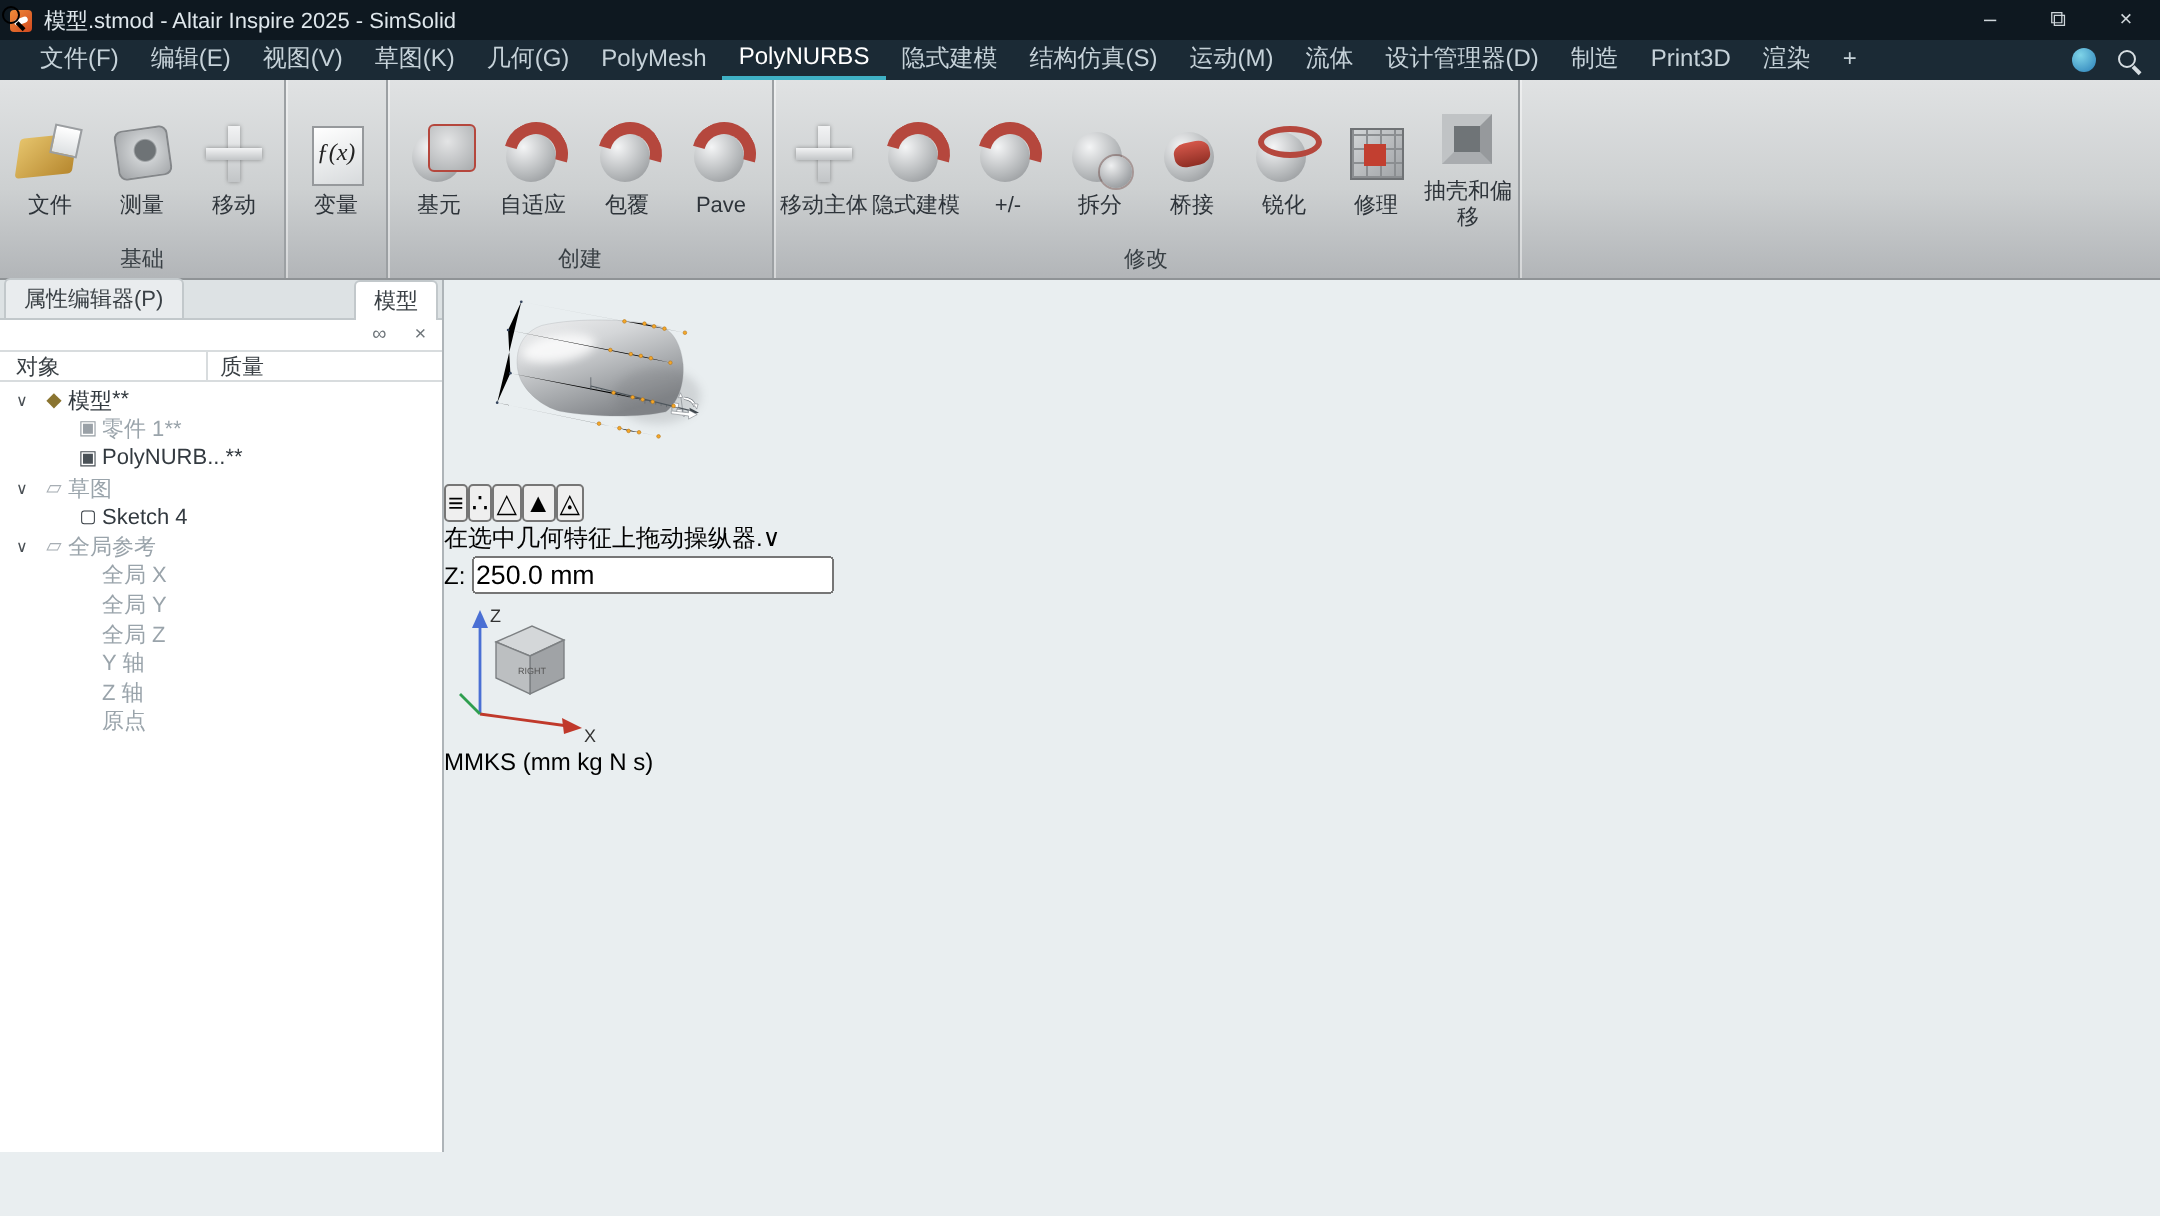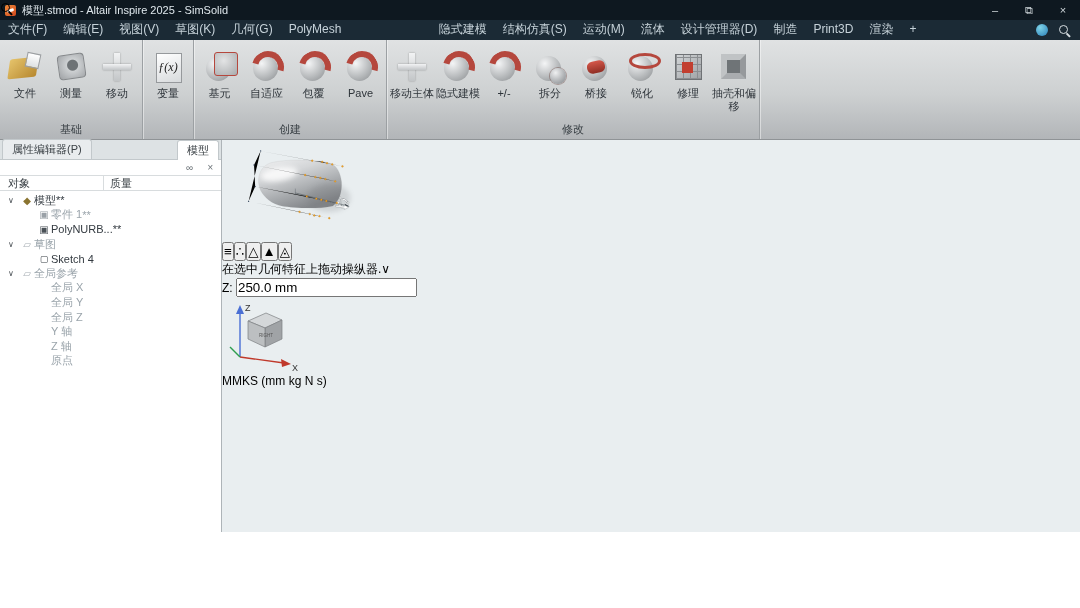--- a/index.html
+++ b/index.html
@@ -1,51 +1,51 @@
 <!DOCTYPE html>
 <html><head>
 <meta charset="utf-8">
 <style>
   * { margin:0; padding:0; box-sizing:border-box; }
   html,body { width:1080px; height:608px; overflow:hidden; }
   body { font-family:"Liberation Sans","DejaVu Sans",sans-serif; font-size:12px; }
-  .screen { position:relative; width:1080px; height:532px; background:#e9eef0; overflow:hidden; }
+  .screen { position:relative; width:1080px; height:608px; background:#e9eef0; overflow:hidden; }
 
   
   .titlebar { position:absolute; left:0; top:0; right:0; height:20px; background:#0e1820;
     display:flex; align-items:center; color:#dfe7ec; font-size:11px; }
   .app-logo { width:11px; height:11px; margin:0 6px 0 5px; border-radius:2px;
     background:linear-gradient(135deg,#f08c3a,#d2491f); position:relative; }
   .app-logo::after { content:""; position:absolute; left:2px; top:4px; width:7px; height:3px;
     background:#fff; border-radius:2px; transform:rotate(-20deg); }
   .title-text { flex:0 0 auto; }
   .tb-spacer { flex:1; }
   .win-controls { display:flex; height:20px; }
   .win-btn { width:34px; text-align:center; line-height:20px; font-size:11px; color:#cfd6da; cursor:default; }
 
   
   .menubar { position:absolute; left:0; top:20px; right:0; height:20px; background:#1b2a35;
     display:flex; align-items:center; color:#c6d2d9; font-size:12px; }
-  .menu-items { display:flex; height:20px; align-items:flex-start; padding-left:0; }
+  .menu-items { display:flex; height:20px; align-items:flex-end; padding-left:12px; }
   .menu-item { padding:0 8px; height:20px; line-height:19px; white-space:nowrap; }
   .menu-item.active { color:#fff; border-bottom:2px solid #3fb0c4; line-height:17px;margin-top:41px; }
   .menu-right { margin-left:auto; display:flex; align-items:center; gap:10px; padding-right:10px; color:#d7dee2; }
   .help-circle-icon { width:12px; height:12px; border-radius:50%;
     background:radial-gradient(circle at 35% 30%,#7fd4e8,#2a7fb8); position:relative; }
   .css-mag { position:relative; width:12px; height:12px; display:inline-block; }
   .css-mag::before { content:""; position:absolute; left:1px; top:1px; width:7px; height:7px;
     border:1.4px solid currentColor; border-radius:50%; }
   .css-mag::after { content:""; position:absolute; right:0px; bottom:0px; width:4.5px; height:1.6px;
     background:currentColor; transform:rotate(45deg); }
 
   
   .ribbon { position:absolute; left:0; top:40px; right:0; height:100px;
     background:linear-gradient(#e0e2e3,#cdd0d1 55%,#b2b5b8); border-bottom:1px solid #8f9396; display:flex; }
   .rgroup { display:flex; flex-direction:column; border-right:1px solid #9ca0a3; box-shadow:1px 0 0 rgba(255,255,255,.45); }
-  .ritems { display:flex; flex:1; align-items:flex-start; padding:9px 2px 0 2px; }
+  .ritems { display:flex; flex:1; align-items:center; padding:9px 2px 0 2px; }
   .ritem { width:46px; display:flex; flex-direction:column; align-items:center; padding:0 1px; cursor:default; }
   .rgroup.wide .ritem { width:47px; }
   .rgroup.modify .ritem { width:46px; }
   .rlabel { font-size:11px; color:#2e343a; text-align:center; line-height:1.15; margin-top:2px; max-width:60px; }
   .rgroup-label { height:20px; font-size:11px; color:#383f44; display:flex; align-items:center; justify-content:center; }
   .ricon { width:36px; height:36px; position:relative; }
   .ricon-glyph { position:absolute; inset:0; display:flex; align-items:center; justify-content:center;
     font-family:"Liberation Serif","DejaVu Serif",serif; font-style:italic; font-size:12px; color:#222; }
   
   .i-file-icon::before { content:""; position:absolute; left:2px; top:9px; width:28px; height:20px;

